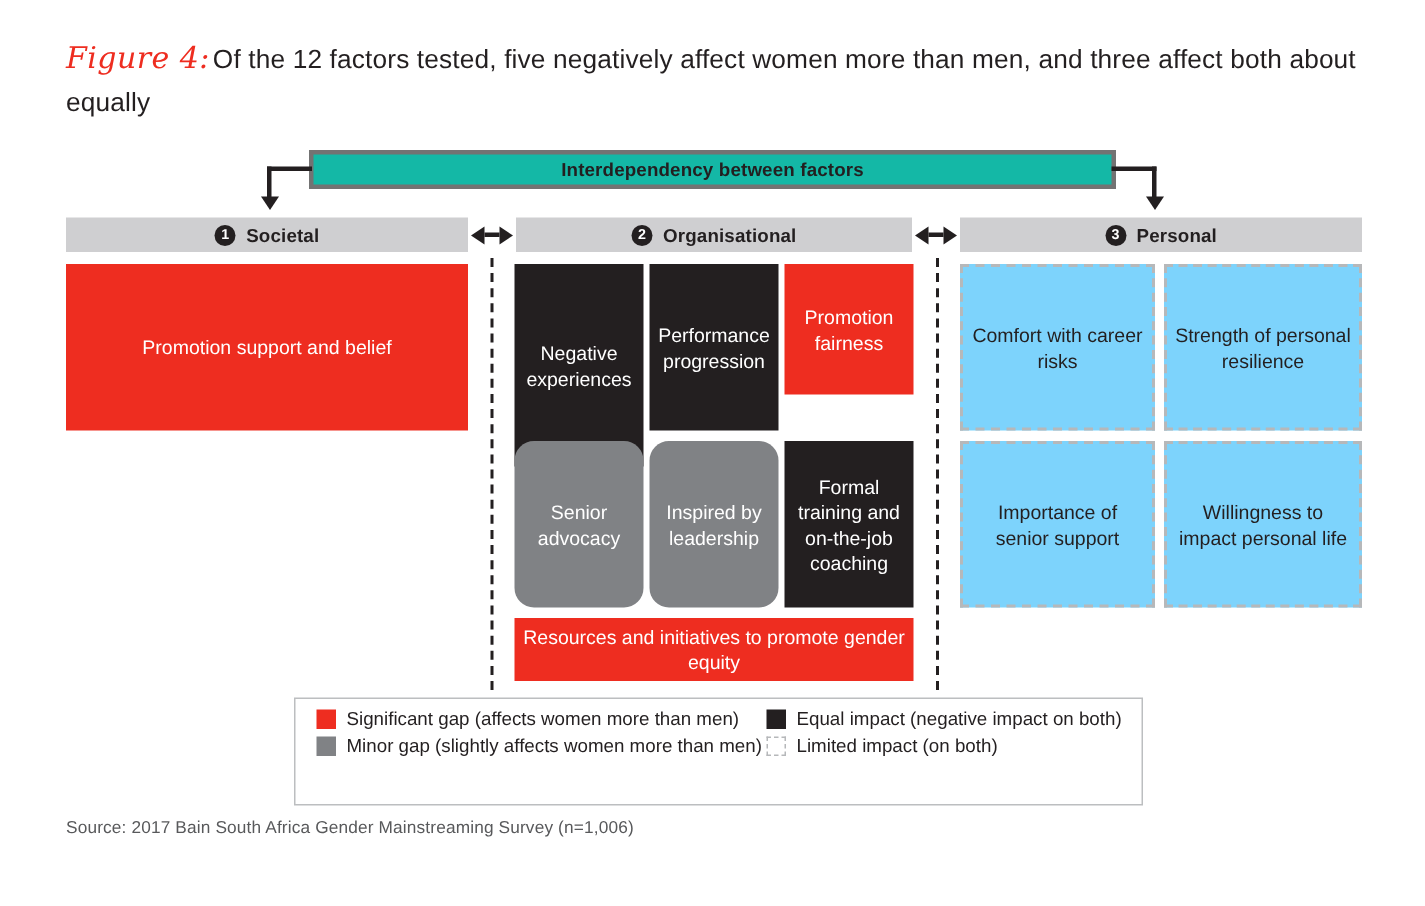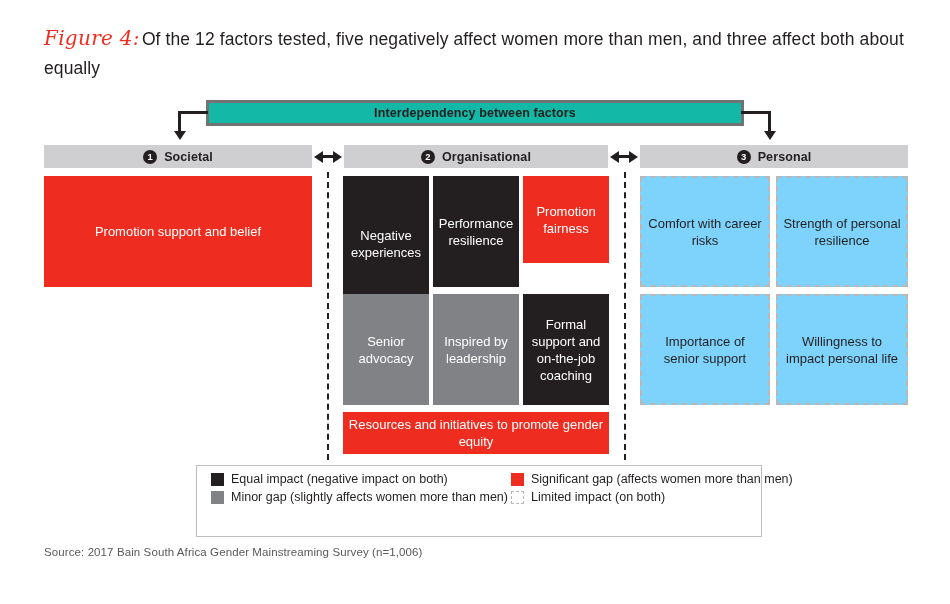--- a/index.html
+++ b/index.html
@@ -103,21 +103,21 @@
   .tile {
     display: flex; align-items: center; justify-content: center;
     text-align: center;
     font-size: 13px;
     line-height: 17px;
     box-sizing: border-box;
     padding: 4px;
   }
   .tile.red   { background: #ee2d20; color: #ffffff; }
   .tile.black { background: #231f20; color: #ffffff; }
-  .tile.gray  { background: #808285; color: #ffffff; }
+  .tile.gray  { background: #808285; color: #ffffff; border-radius: 13px; }
   .tile.dashed {
     background: #7dd3fc;
     color: #231f20;
     border: 2px dashed #b6b8ba;
   }
 
   
   #legend-box {
     left: 196px; top: 465px; width: 566px; height: 72px;
     border: 1.2px solid #bcbec0;
@@ -211,34 +211,34 @@
 <div class="abs v-divider" style="left:624px; top:172px; height:288px;"></div>
 
 <div class="abs tile red" style="left:44px; top:176px; width:268px; height:111px;">
   <span>Promotion support and belief</span>
 </div>
 
 <div class="abs tile black" style="left:343px; top:176px; width:86px; height:135px;">
   <span>Negative experiences</span>
 </div>
 <div class="abs tile black" style="left:433px; top:176px; width:86px; height:111px;">
-  <span>Performance resilience</span>
+  <span>Performance progression</span>
 </div>
 <div class="abs tile red" style="left:523px; top:176px; width:86px; height:87px;">
   <span>Promotion fairness</span>
 </div>
 
 <div class="abs tile gray" style="left:343px; top:294px; width:86px; height:111px;">
   <span>Senior advocacy</span>
 </div>
 <div class="abs tile gray" style="left:433px; top:294px; width:86px; height:111px;">
   <span>Inspired by leadership</span>
 </div>
 <div class="abs tile black" style="left:523px; top:294px; width:86px; height:111px;">
-  <span>Formal support and on-the-job coaching</span>
+  <span>Formal training and on-the-job coaching</span>
 </div>
 
 <div class="abs tile red" style="left:343px; top:412px; width:266px; height:42px;">
   <span>Resources and initiatives to promote gender equity</span>
 </div>
 
 <div class="abs tile dashed" style="left:640px; top:176px; width:130px; height:111px;">
   <span>Comfort with career risks</span>
 </div>
 <div class="abs tile dashed" style="left:776px; top:176px; width:132px; height:111px;">
@@ -248,28 +248,28 @@
 <div class="abs tile dashed" style="left:640px; top:294px; width:130px; height:111px;">
   <span>Importance of senior support</span>
 </div>
 <div class="abs tile dashed" style="left:776px; top:294px; width:132px; height:111px;">
   <span>Willingness to impact personal life</span>
 </div>
 
 <div id="legend-box" class="abs">
   <div class="legend-grid">
     <div class="legend-item">
+      <span class="swatch red"></span>
+      <span>Significant gap (affects women more than men)</span>
+    </div>
+    <div class="legend-item">
       <span class="swatch black"></span>
       <span>Equal impact (negative impact on both)</span>
     </div>
     <div class="legend-item">
-      <span class="swatch red"></span>
-      <span>Significant gap (affects women more than men)</span>
-    </div>
-    <div class="legend-item">
       <span class="swatch gray"></span>
       <span>Minor gap (slightly affects women more than men)</span>
     </div>
     <div class="legend-item">
       <span class="swatch dashed"></span>
       <span>Limited impact (on both)</span>
     </div>
   </div>
 </div>
 

